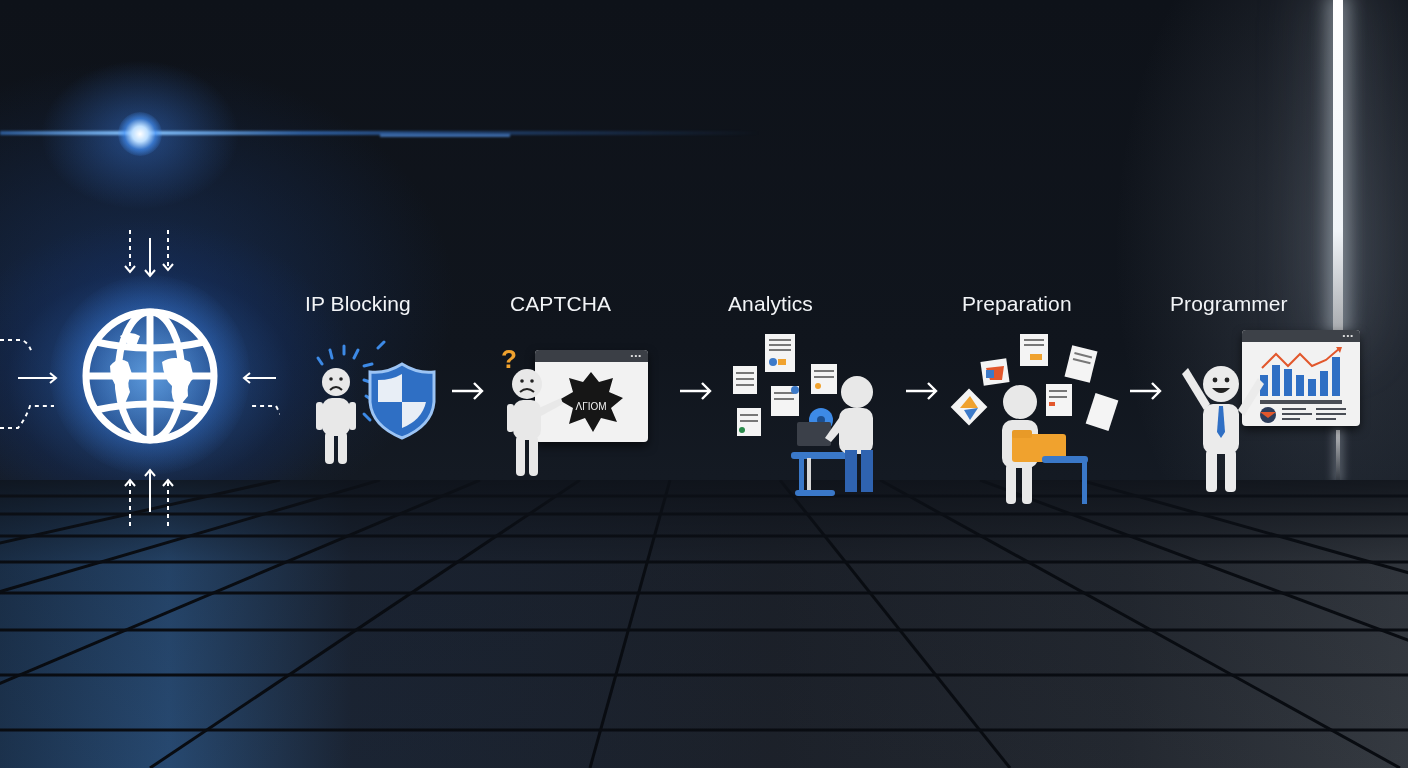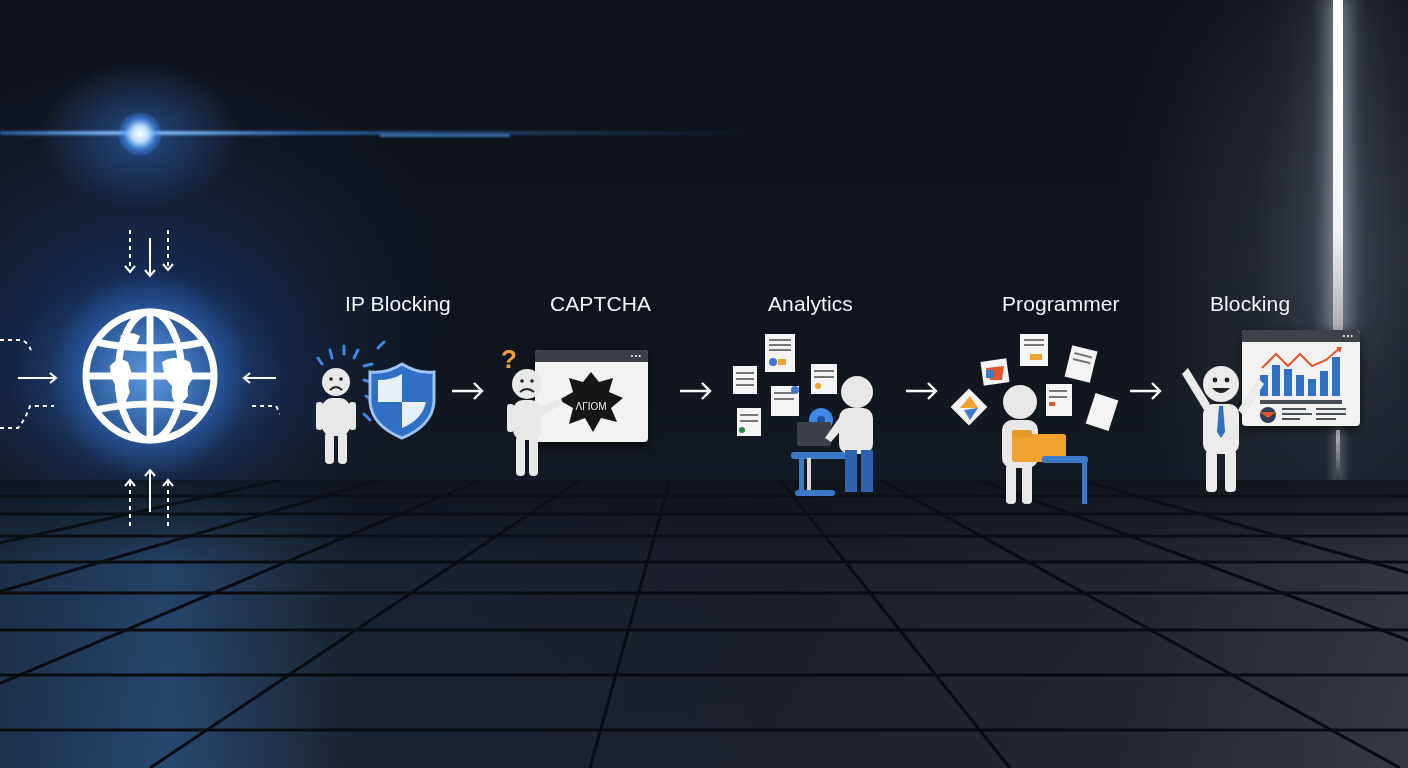--- a/index.html
+++ b/index.html
@@ -16,21 +16,21 @@
     background:radial-gradient(ellipse,rgba(60,130,240,0.45),transparent 70%);}
   .flare-streak{position:absolute;left:0;top:131px;width:760px;height:4px;
     background:linear-gradient(90deg,rgba(70,150,255,0.5),rgba(140,200,255,0.95) 18%,rgba(70,150,255,0.55) 40%,rgba(60,130,230,0.4) 60%,transparent 100%);filter:blur(1px);}
   .flare-streak2{position:absolute;left:380px;top:134px;width:130px;height:3px;background:rgba(90,160,255,0.6);filter:blur(1px);}
   .light-beam{position:absolute;left:1333px;top:0;width:10px;height:330px;
     background:linear-gradient(180deg,#ffffff,#f0f4f8 70%,rgba(255,255,255,0.6));box-shadow:0 0 18px 6px rgba(220,230,240,0.45),0 0 60px 20px rgba(160,170,185,0.2);}
   .light-beam-low{position:absolute;left:1336px;top:430px;width:4px;height:50px;background:linear-gradient(180deg,rgba(255,255,255,0.7),rgba(255,255,255,0.1));box-shadow:0 0 10px 3px rgba(200,210,220,0.35);}
   .floor{position:absolute;left:0;top:480px;width:1408px;height:288px;}
   .globe-wrap{position:absolute;left:70px;top:296px;width:160px;height:160px;}
   .globe-halo{position:absolute;left:50px;top:275px;width:200px;height:200px;border-radius:50%;background:radial-gradient(circle,rgba(120,190,255,0.65),rgba(60,130,230,0.3) 50%,transparent 72%);}
-  .label{position:absolute;top:292px;color:#f2f4f7;font-size:21px;font-weight:400;letter-spacing:0.1px;white-space:nowrap;margin-left:40px;}
+  .label{position:absolute;top:292px;color:#f2f4f7;font-size:21px;font-weight:400;letter-spacing:0.1px;white-space:nowrap;}
   .arrow{position:absolute;top:380px;width:36px;height:22px;}
   .fig{position:absolute;}
   .window{position:absolute;background:#f2f2f2;border-radius:4px;box-shadow:0 4px 10px rgba(0,0,0,0.6);overflow:hidden;}
   .window .bar{height:12px;background:#3b3f46;position:relative;}
   .window .dots{position:absolute;right:6px;top:3px;font-size:8px;line-height:6px;color:#e6e6e6;letter-spacing:1px;}
 </style>
 </head>
 <body>
 
 <div class="scene">
@@ -114,22 +114,22 @@
       <path d="M316 120 H286" stroke-dasharray="4 4"></path>
       <path d="M276 158 H244"></path>
       <path d="M250 153 L244 158 L250 163"></path>
       <path d="M316 208 H290 Q282 198 276 186 H250" stroke-dasharray="4 4"></path>
     </g>
   </svg>
 
   <div class="label" style="left:305px;">IP Blocking</div>
   <div class="label" style="left:510px;">CAPTCHA</div>
   <div class="label" style="left:728px;">Analytics</div>
-  <div class="label" style="left:962px;">Programmer</div>
-  <div class="label" style="left:1170px;">Blocking</div>
+  <div class="label" style="left:962px;">Preparation</div>
+  <div class="label" style="left:1170px;">Programmer</div>
 
   <svg class="arrow" style="left:450px;" viewBox="0 0 36 22">
       <path d="M2 11 H32 M24 3 L32 11 L24 19" stroke="#fff" stroke-width="2.4" fill="none"></path>
     </svg>
   <svg class="arrow" style="left:678px;" viewBox="0 0 36 22">
       <path d="M2 11 H32 M24 3 L32 11 L24 19" stroke="#fff" stroke-width="2.4" fill="none"></path>
     </svg>
   <svg class="arrow" style="left:904px;" viewBox="0 0 36 22">
       <path d="M2 11 H32 M24 3 L32 11 L24 19" stroke="#fff" stroke-width="2.4" fill="none"></path>
     </svg>

